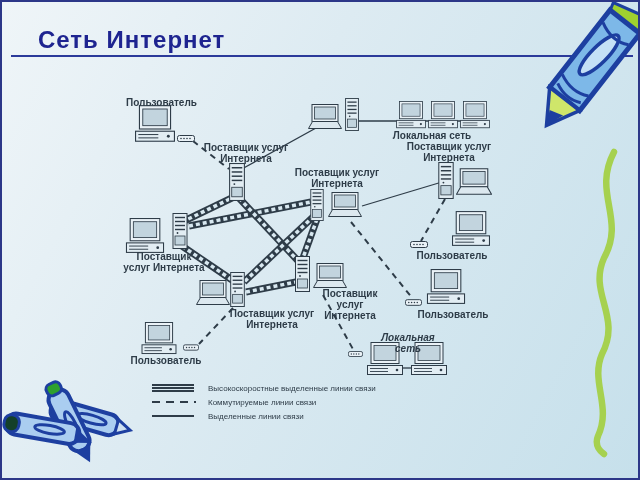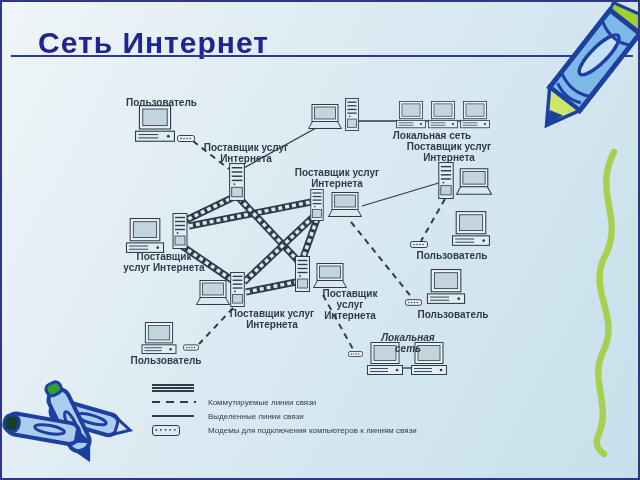--- a/index.html
+++ b/index.html
@@ -4,21 +4,21 @@
 <style>
   html,body{margin:0;padding:0;background:#9aa7b5;}
   .slide{
     position:relative; width:640px; height:480px; overflow:hidden;
     box-sizing:border-box; border:2px solid #2c3788;
     background:linear-gradient(118deg,#eff5f8 0%,#ddebf2 40%,#c6e0eb 100%);
     font-family:"Liberation Sans",sans-serif;
   }
   .title{
     position:absolute; left:36px; top:24px; margin:0;
-    font-size:30px; font-weight:bold; color:#1e2490; letter-spacing:1px;
+    font-size:24px; font-weight:bold; color:#1e2490; letter-spacing:1px;
   }
   .title-underline{
     position:absolute; left:9px; top:53px; width:622px; height:2px;
     background:#2b3a9a;
   }
   svg.layer{position:absolute; left:0; top:0; pointer-events:none;}
   .lbl{
     position:absolute; font-size:10px; line-height:1.12; font-weight:bold;
     color:#2e3c48; text-align:center; white-space:normal;
   }
@@ -202,34 +202,29 @@
   <div class="lbl" style="left:226px;top:306px;width:88px;">Поставщик услуг Интернета</div>
   <div class="lbl" style="left:126px;top:353px;width:76px;">Пользователь</div>
   <div class="lbl" style="left:412px;top:307px;width:78px;">Пользователь</div>
   <div class="lbl italic" style="left:368px;top:330px;width:76px;">Локальная сеть</div>
 
   <div class="legend">
     <div class="legend-row">
       <span class="legend-swatch">
           <span class="sw-thick"></span>
         </span>
+      <span class="legend-text">Высокоскоростные выделенные линии связи</span>
     </div>
     <div class="legend-row">
       <span class="legend-swatch">
           <span class="sw-dashed"></span>
         </span>
       <span class="legend-text">Коммутируемые линии связи</span>
     </div>
     <div class="legend-row">
       <span class="legend-swatch">
           <span class="sw-solid"></span>
         </span>
       <span class="legend-text">Выделенные линии связи</span>
     </div>
-    <div class="legend-row">
-      <span class="legend-swatch">
-          <span class="sw-modem">•••••</span>
-        </span>
-      <span class="legend-text">Модемы для подключения компьютеров к линиям связи</span>
-    </div>
   </div>
 
 </div>
 
 </body></html>

